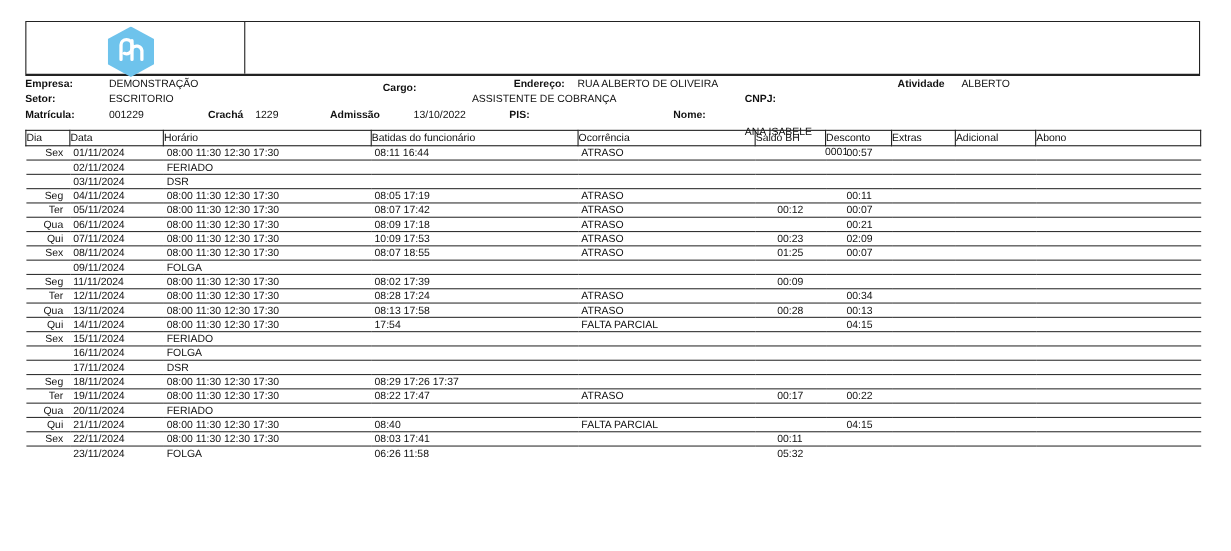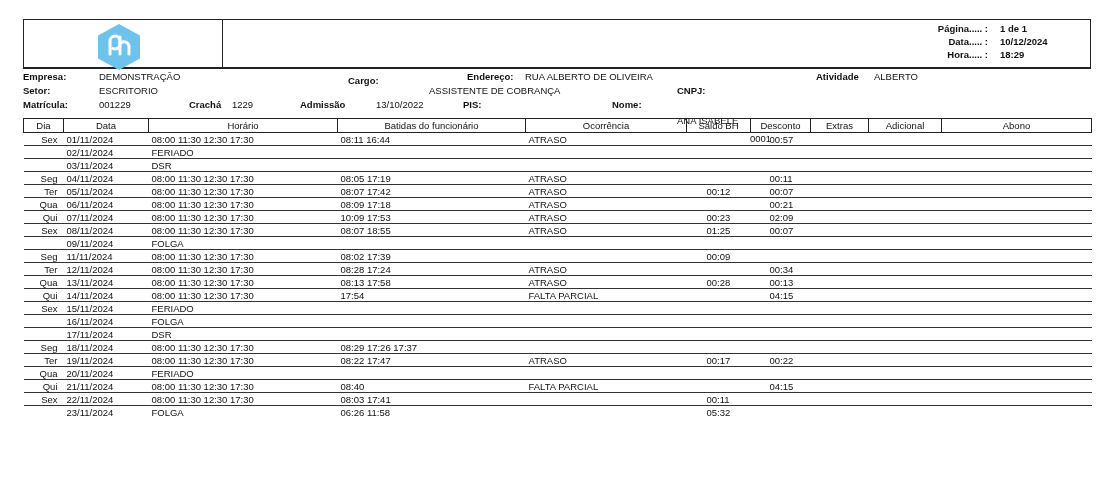--- a/index.html
+++ b/index.html
@@ -16,51 +16,37 @@
   .pageinfo { position: absolute; right: 18px; top: 2px; font-size: 9.5px; font-weight: bold; line-height: 13px; }
   .pageinfo .row { display: flex; }
   .pageinfo .lbl { width: 78px; text-align: right; padding-right: 12px; }
   .pageinfo .val { width: 72px; }
 
   .info { position: absolute; font-size: 9.5px; line-height: 11px; white-space: nowrap; }
   .info b { font-weight: bold; }
 
   table.grid { position: absolute; left: 23px; top: 118px; width: 1068px; border-collapse: collapse;
                font-size: 9.5px; table-layout: fixed; }
-  table.grid th { font-weight: normal; border: 1.5px solid #222; height: 14px; text-align: center; padding: 0; margin-top: 36px; }
+  table.grid th { font-weight: normal; border: 1.5px solid #222; height: 14px; text-align: left; padding: 0; margin-top: 36px; }
   table.grid td { height: 13px; padding: 0 3px; white-space: nowrap; border-bottom: 1.5px solid #333; line-height: 11px; }
   table.grid td.dia { text-align: right; padding-right: 6px; }
   table.grid td.saldo { padding-left: 20px; }
   table.grid td.desc { padding-left: 19px; }
   table.grid tr:last-child td { border-bottom: none; }
 </style>
 </head>
 <body>
 
 <div class="hdr-box">
   <div class="logo-cell">
     <svg class="logo" viewBox="0 0 42 46">
       <polygon points="21,0 42,11.5 42,34.5 21,46 0,34.5 0,11.5" fill="#6ec3ec"></polygon>
       <path d="M12 30 V17 a5 5 0 0 1 10 0 v3 a5 5 0 0 1 -7 4.5" stroke="#fff" stroke-width="3" fill="none" stroke-linecap="round"></path>
       <path d="M22 13 V30 M22 20 a5 5 0 0 1 9 2 V30" stroke="#fff" stroke-width="3" fill="none" stroke-linecap="round"></path>
     </svg>
-  </div>
-  <div class="pageinfo">
-    <div class="row">
-        <span class="lbl">Página..... :</span>
-        <span class="val">1 de 1</span>
-      </div>
-    <div class="row">
-        <span class="lbl">Data..... :</span>
-        <span class="val">10/12/2024</span>
-      </div>
-    <div class="row">
-        <span class="lbl">Hora..... :</span>
-        <span class="val">18:29</span>
-      </div>
   </div>
 </div>
 
 <span class="info" style="left:23px;top:71px;"><b>Empresa:</b></span>
 <span class="info" style="left:99px;top:71px;">DEMONSTRAÇÃO</span>
 <span class="info" style="left:467px;top:71px;"><b>Endereço:</b></span>
 <span class="info" style="left:525px;top:71px;">RUA ALBERTO DE OLIVEIRA</span>
 <span class="info" style="left:816px;top:71px;"><b>Atividade</b></span>
 <span class="info" style="left:874px;top:71px;">ALBERTO</span>
 

